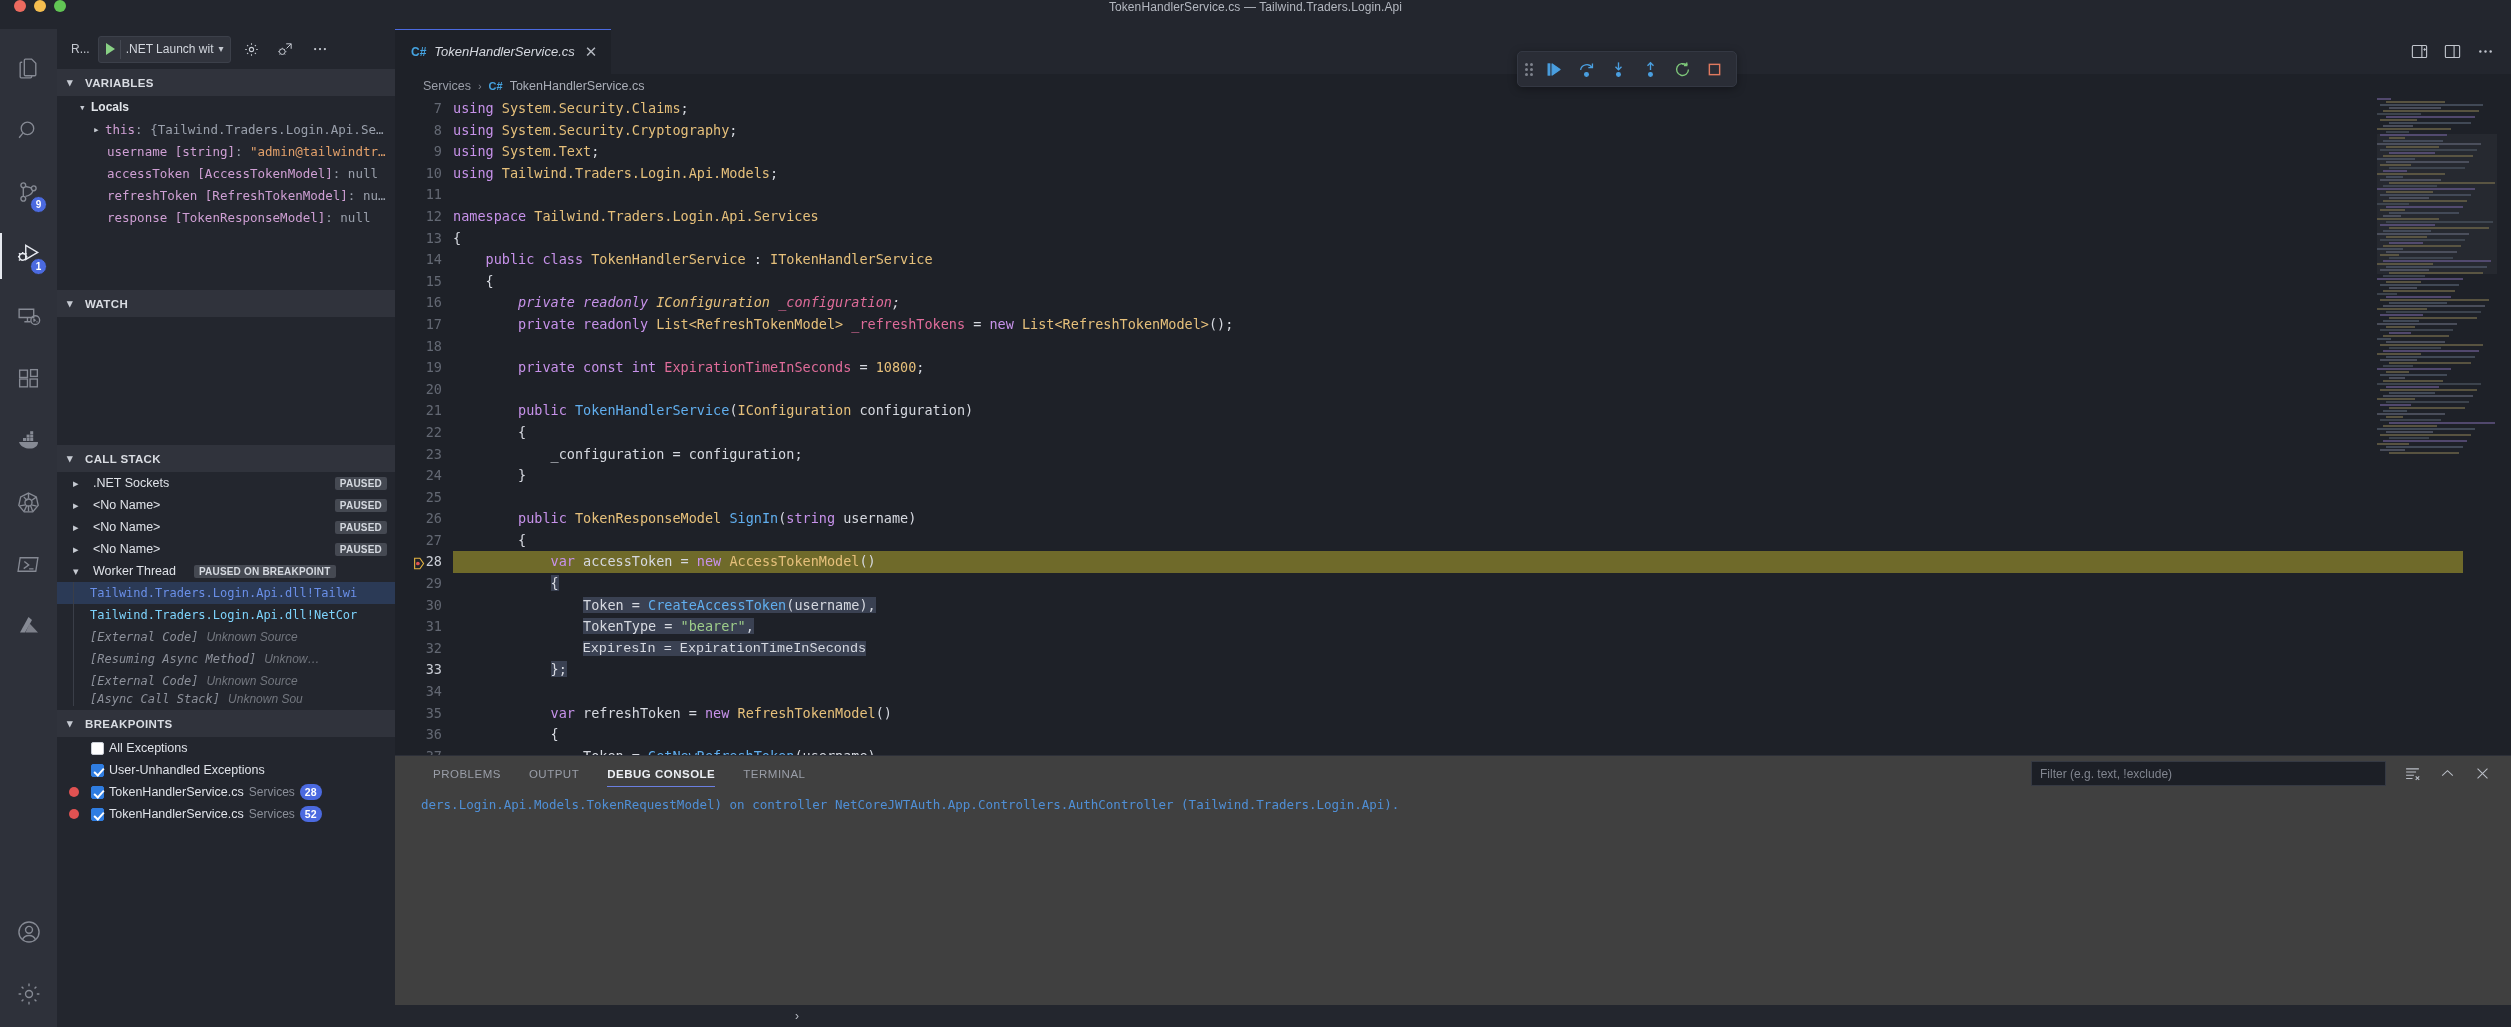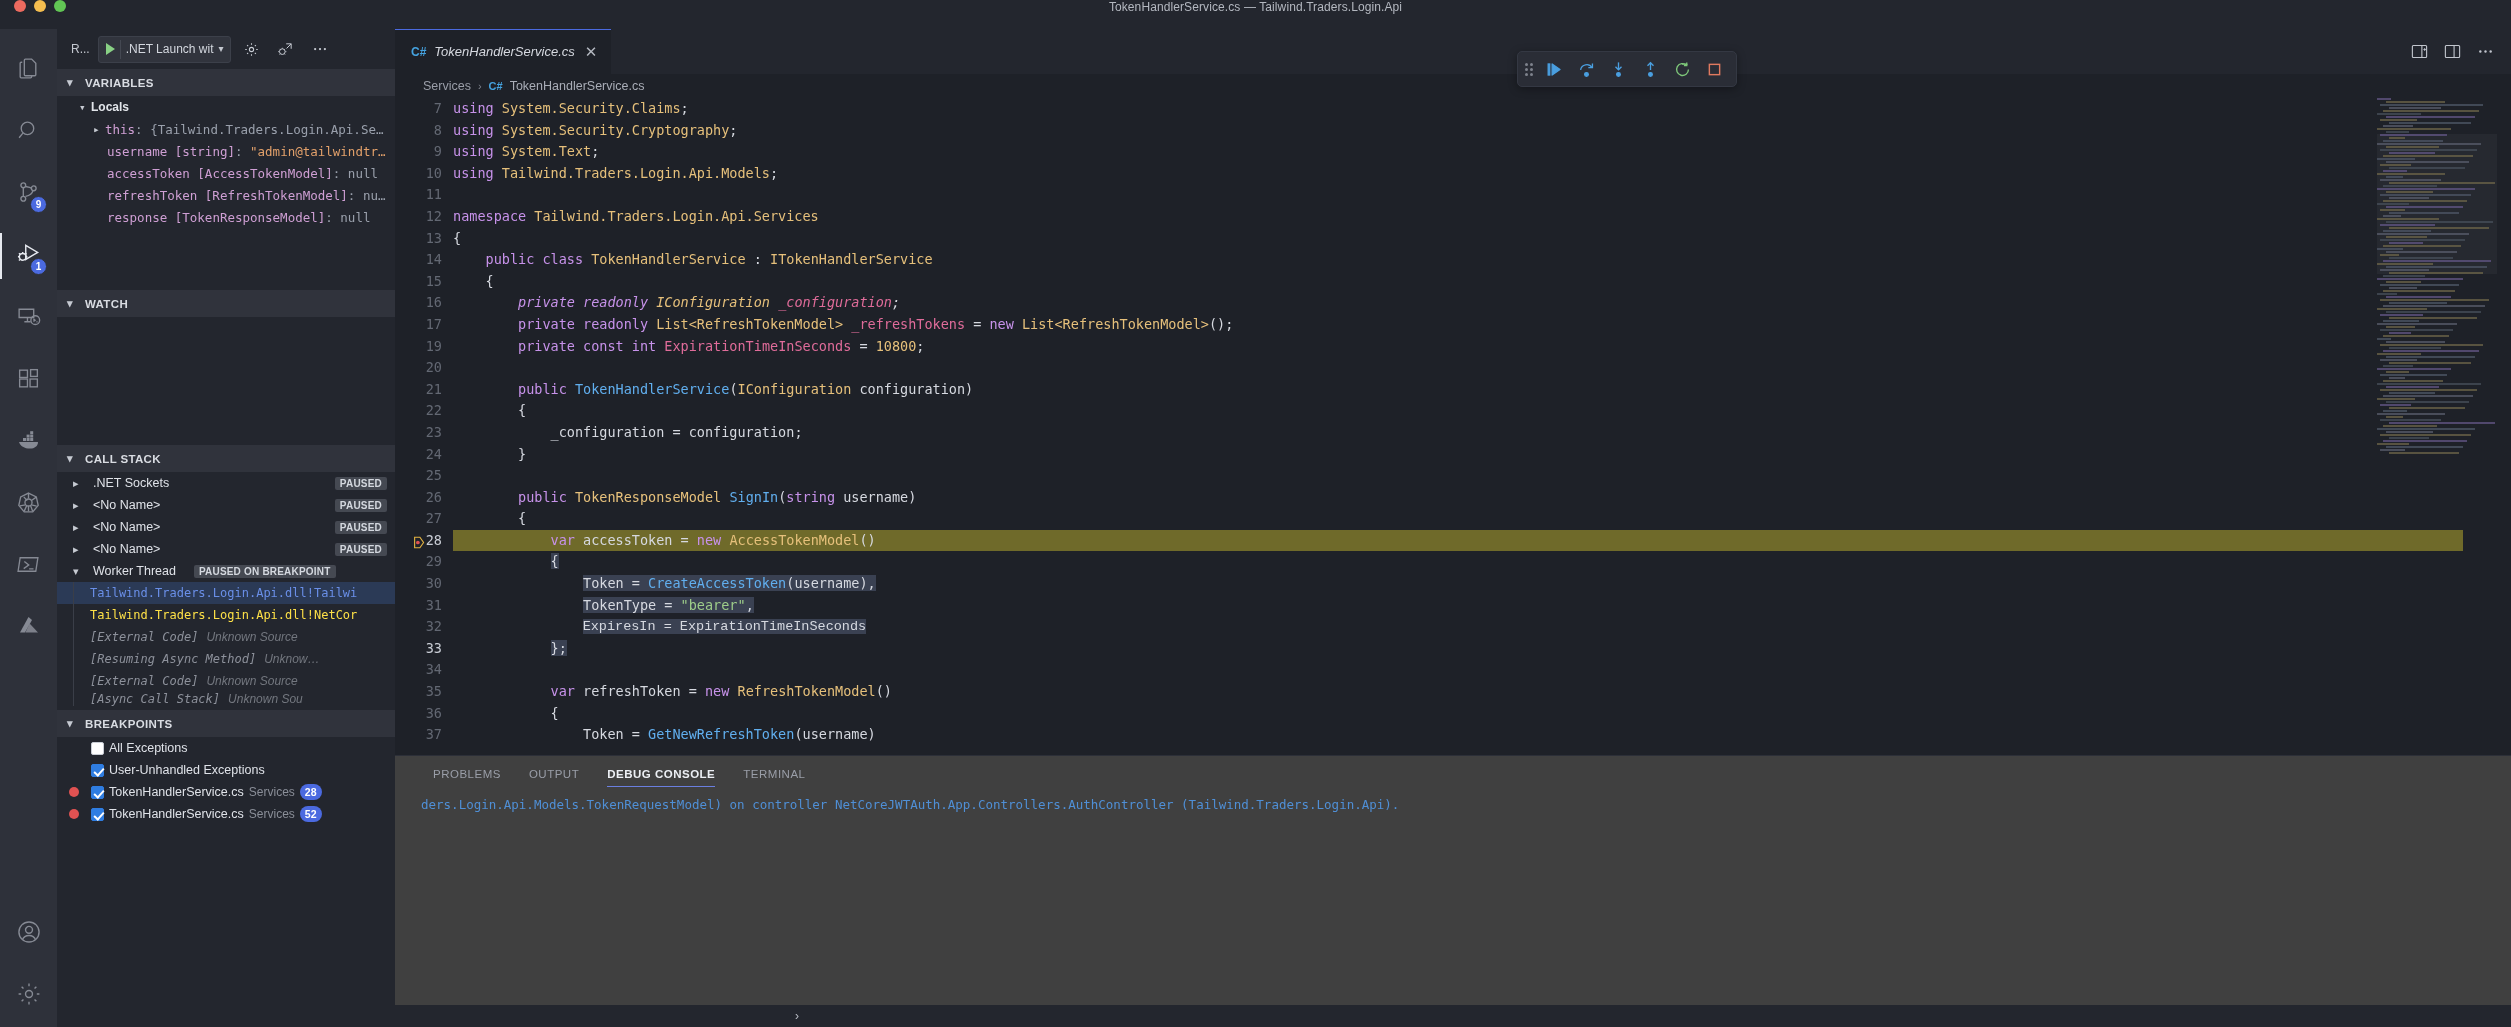--- a/index.html
+++ b/index.html
@@ -114,21 +114,21 @@
   .cs-row.sel { background: #2b3a56; }
   .cs-row .lbar { width: 1px; align-self: stretch; background: #3a3e48; margin-left: 16px;}
   .thread-name { color: #dfe2e8; font-size: 12.5px; }
   .cs-tag {
     background: #454952; color: #d4d8df; font-size: 10px; font-weight: 600;
     border-radius: 2px; padding: 1px 5px; letter-spacing: .2px;
   }
   .stack-mono { font-family: "DejaVu Sans Mono", monospace; font-size: 12px;
     overflow: hidden; text-overflow: ellipsis; }
   .stack-active { color: #6a8fe8; }
-  .stack-plain { color: #fde047; }
+  .stack-plain { color: #7dd3fc; }
   .stack-ext { color: #8d919b; font-style: italic; }
   .stack-src { color: #73777f; font-style: italic; font-family:"Liberation Sans",sans-serif; font-size: 12px;}
 
   .bp-row { height: 22px; display: flex; align-items: center; gap: 5px;
             font-size: 12.5px; color: #dfe2e8; padding-left: 34px; }
   .bp-dot { width: 10px; height: 10px; border-radius: 50%; background: #e05252;
             position: absolute; left: 12px; }
   .bp-rowwrap { position: relative; }
   .cbox { width: 13px; height: 13px; border-radius: 2px; background: #fff;
           border: 1px solid #c8ccd4; flex: 0 0 13px; }
@@ -661,20 +661,21 @@
             <div class="cline"><div class="gutter">8</div><div class="code" style="position: relative;"><span></span><span><span class="kw">using </span><span class="ns">System.Security.Cryptography</span><span class="pln">;</span></span></div></div>
             <div class="cline"><div class="gutter">9</div><div class="code" style="position: relative;"><span></span><span><span class="kw">using </span><span class="ns">System.Text</span><span class="pln">;</span></span></div></div>
             <div class="cline"><div class="gutter">10</div><div class="code" style="position: relative;"><span></span><span><span class="kw">using </span><span class="ns">Tailwind.Traders.Login.Api.Models</span><span class="pln">;</span></span></div></div>
             <div class="cline"><div class="gutter">11</div><div class="code" style="position: relative;"><span></span><span></span></div></div>
             <div class="cline"><div class="gutter">12</div><div class="code" style="position: relative;"><span></span><span><span class="kw">namespace </span><span class="ns">Tailwind.Traders.Login.Api.Services</span></span></div></div>
             <div class="cline"><div class="gutter">13</div><div class="code" style="position: relative;"><span></span><span><span class="pln">{</span></span></div></div>
             <div class="cline"><div class="gutter">14</div><div class="code" style="position: relative;"><span>    </span><span><span class="kw">public class </span><span class="typ">TokenHandlerService</span><span class="pln"> : </span><span class="typ">ITokenHandlerService</span></span></div></div>
             <div class="cline"><div class="gutter">15</div><div class="code" style="position: relative;"><span>    </span><span><span class="pln">{</span></span></div></div>
             <div class="cline"><div class="gutter">16</div><div class="code" style="position: relative; font-style: italic;"><span>        </span><span><span class="kw">private readonly </span><span class="typ">IConfiguration</span><span class="pln"> </span><span class="fld">_configuration</span><span class="pln">;</span></span></div></div>
             <div class="cline"><div class="gutter">17</div><div class="code" style="position: relative;"><span>        </span><span><span class="kw">private readonly </span><span class="typ">List&lt;RefreshTokenModel&gt;</span><span class="pln"> </span><span class="fld">_refreshTokens</span><span class="pln"> = </span><span class="kw">new </span><span class="typ">List&lt;RefreshTokenModel&gt;</span><span class="pln">();</span></span></div></div>
+            <div class="cline"><div class="gutter">18</div><div class="code" style="position: relative;"><span></span><span></span></div></div>
             <div class="cline"><div class="gutter">19</div><div class="code" style="position: relative;"><span>        </span><span><span class="kw">private const int </span><span class="fld">ExpirationTimeInSeconds</span><span class="pln"> = </span><span class="num">10800</span><span class="pln">;</span></span></div></div>
             <div class="cline"><div class="gutter">20</div><div class="code" style="position: relative;"><span></span><span></span></div></div>
             <div class="cline"><div class="gutter">21</div><div class="code" style="position: relative;"><span>        </span><span><span class="kw">public </span><span class="fn">TokenHandlerService</span><span class="pln">(</span><span class="typ">IConfiguration</span><span class="pln"> configuration)</span></span></div></div>
             <div class="cline"><div class="gutter">22</div><div class="code" style="position: relative;"><span>        </span><span><span class="pln">{</span></span></div></div>
             <div class="cline"><div class="gutter">23</div><div class="code" style="position: relative;"><span>            </span><span><span class="pln">_configuration = configuration;</span></span></div></div>
             <div class="cline"><div class="gutter">24</div><div class="code" style="position: relative;"><span>        </span><span><span class="pln">}</span></span></div></div>
             <div class="cline"><div class="gutter">25</div><div class="code" style="position: relative;"><span></span><span></span></div></div>
             <div class="cline"><div class="gutter">26</div><div class="code" style="position: relative;"><span>        </span><span><span class="kw">public </span><span class="typ">TokenResponseModel</span><span class="pln"> </span><span class="fn">SignIn</span><span class="pln">(</span><span class="kw">string</span><span class="pln"> username)</span></span></div></div>
             <div class="cline"><div class="gutter">27</div><div class="code" style="position: relative;"><span>        </span><span><span class="pln">{</span></span></div></div>
             <div class="cline"><div class="hl-exec"></div><div class="bpmark"><svg width="13" height="13" viewBox="0 0 16 16">
@@ -865,20 +866,41 @@
           <div class="ptab">
             <span>OUTPUT</span>
           </div>
           <div class="ptab active">
             <span>DEBUG CONSOLE</span>
           </div>
           <div class="ptab">
             <span>TERMINAL</span>
           </div>
 
+          <div class="panel-actions">
+            <div class="filterbox">
+              <span>Filter (e.g. text, !exclude)</span>
+            </div>
+            <span class="pa-icon">
+              <svg width="17" height="17" viewBox="0 0 24 24" fill="none" stroke="currentColor" stroke-width="1.5">
+                <path d="M3 5.5h18M3 10h14M3 14.5h11M3 19h9"></path>
+                <path d="M16.5 16l5 5M21.5 16l-5 5"></path>
+              </svg>
+            </span>
+            <span class="pa-icon">
+              <svg width="17" height="17" viewBox="0 0 24 24" fill="none" stroke="currentColor" stroke-width="1.5">
+                <path d="M4.5 15L12 8l7.5 7"></path>
+              </svg>
+            </span>
+            <span class="pa-icon">
+              <svg width="17" height="17" viewBox="0 0 24 24" fill="none" stroke="currentColor" stroke-width="1.5">
+                <path d="M5 5l14 14M19 5L5 19"></path>
+              </svg>
+            </span>
+          </div>
         </div>
         <div class="console-body">
           <div class="console-line">ders.Login.Api.Models.TokenRequestModel) on controller NetCoreJWTAuth.App.Controllers.AuthController (Tailwind.Traders.Login.Api).</div>
         </div>
       </div>
 
       <div class="statusbar">
         <span class="chev-r">›</span>
       </div>
     </div>

